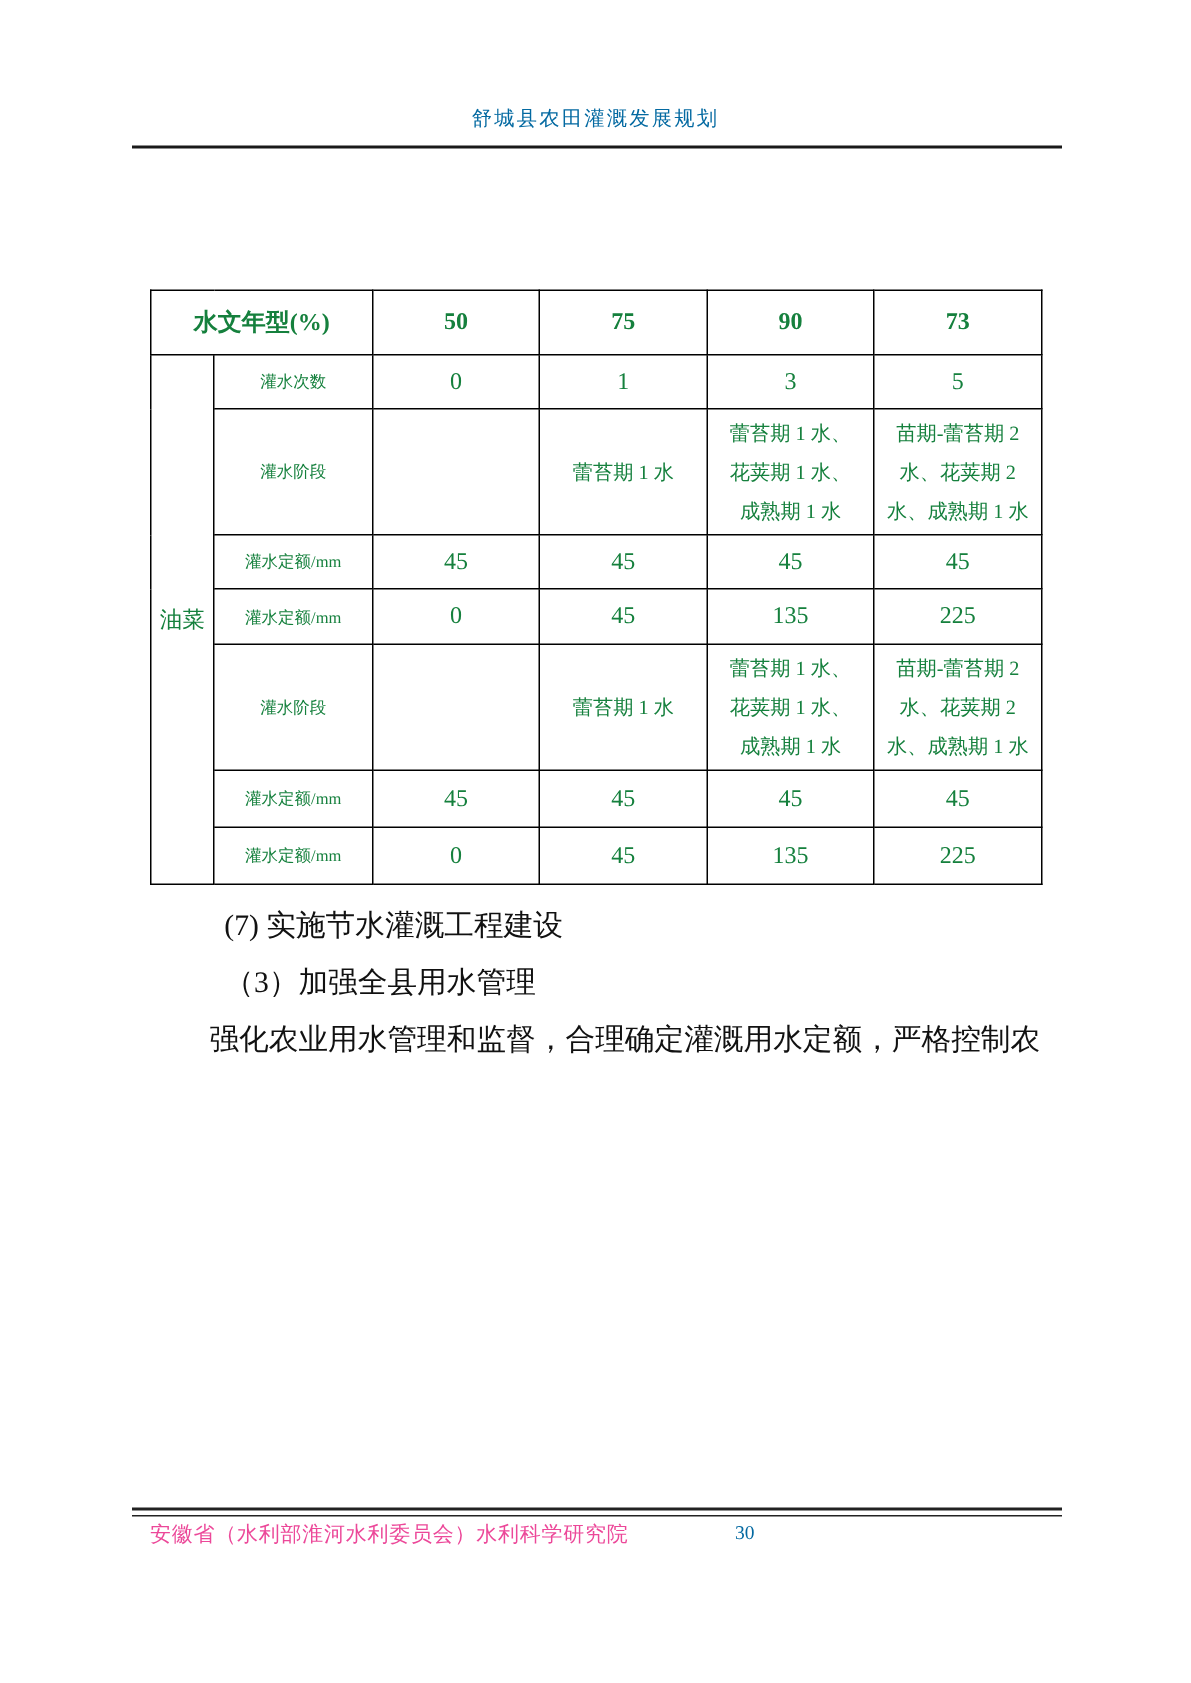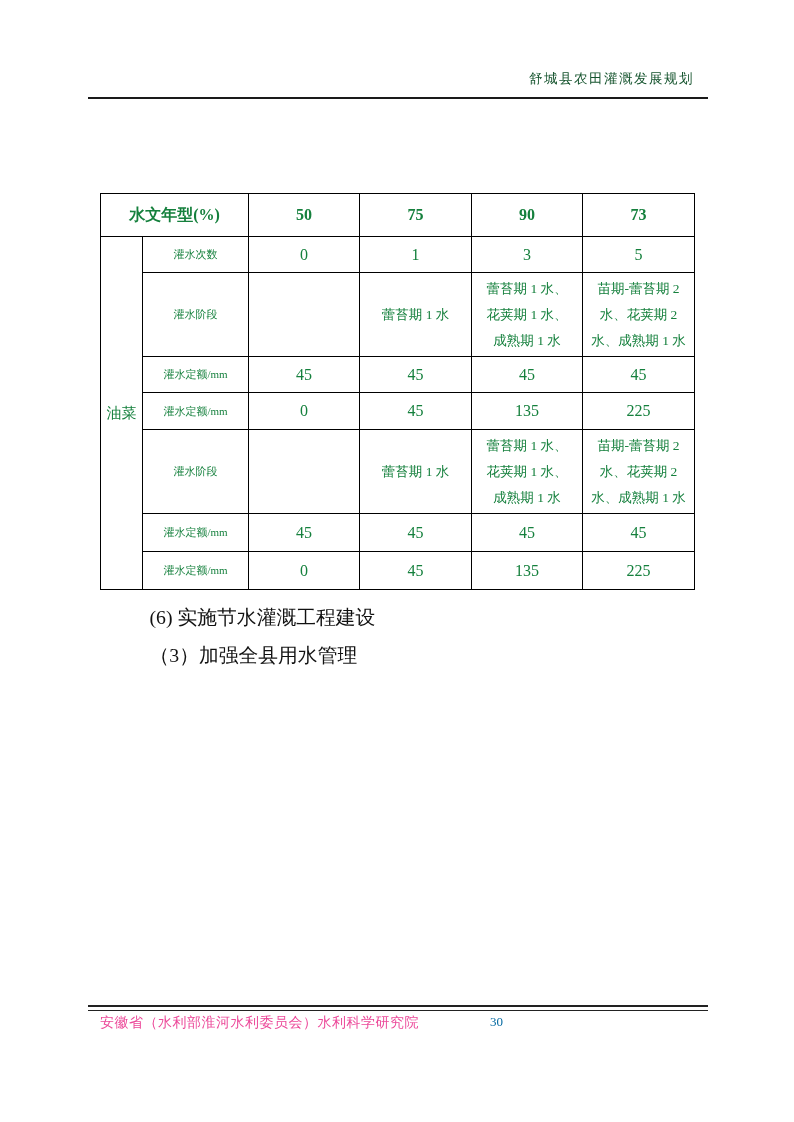--- a/index.html
+++ b/index.html
@@ -5,21 +5,21 @@
   html,body { margin:0; padding:0; background:#ffffff; }
   .page {
     position:relative; width:794px; height:1122px; margin:0 auto;
     background:#ffffff; color:#000;
     font-family:"Liberation Serif","DejaVu Serif",serif;
     overflow:hidden;
   }
   
   .page-header-title {
     position:absolute; top:70px; left:100px; width:594px;
-    text-align:right; font-size:13.5px; letter-spacing:1.5px; color:#14532d;
+    text-align:center; font-size:13.5px; letter-spacing:1.5px; color:#0369a1;
   }
   .header-rule {
     position:absolute; top:97px; left:88px; width:620px; height:0;
     border-top:2px solid #1a1a1a;
   }
   
   .table-title {
     position:absolute; top:151px; left:100px; width:594px;
     text-align:center; font-weight:bold; font-size:18px; color:#111;
   }
@@ -148,21 +148,22 @@
       <td class="lbl">灌水定额/mm</td>
       <td class="val">0</td>
       <td class="val">45</td>
       <td class="val">135</td>
       <td class="val">225</td>
     </tr>
   </tbody>
     </table>
 
   <div class="content">
-    <p class="heading">(6) 实施节水灌溉工程建设</p>
+    <p class="heading">(7) 实施节水灌溉工程建设</p>
     <p class="heading">（3）加强全县用水管理</p>
+    <p class="body">强化农业用水管理和监督，合理确定灌溉用水定额，严格控制农</p>
   </div>
 
   <div class="footer-rule"></div>
   <div class="footer-org">安徽省（水利部淮河水利委员会）水利科学研究院</div>
   <div class="footer-page">30</div>
 
 </div>
 
 </body></html>

